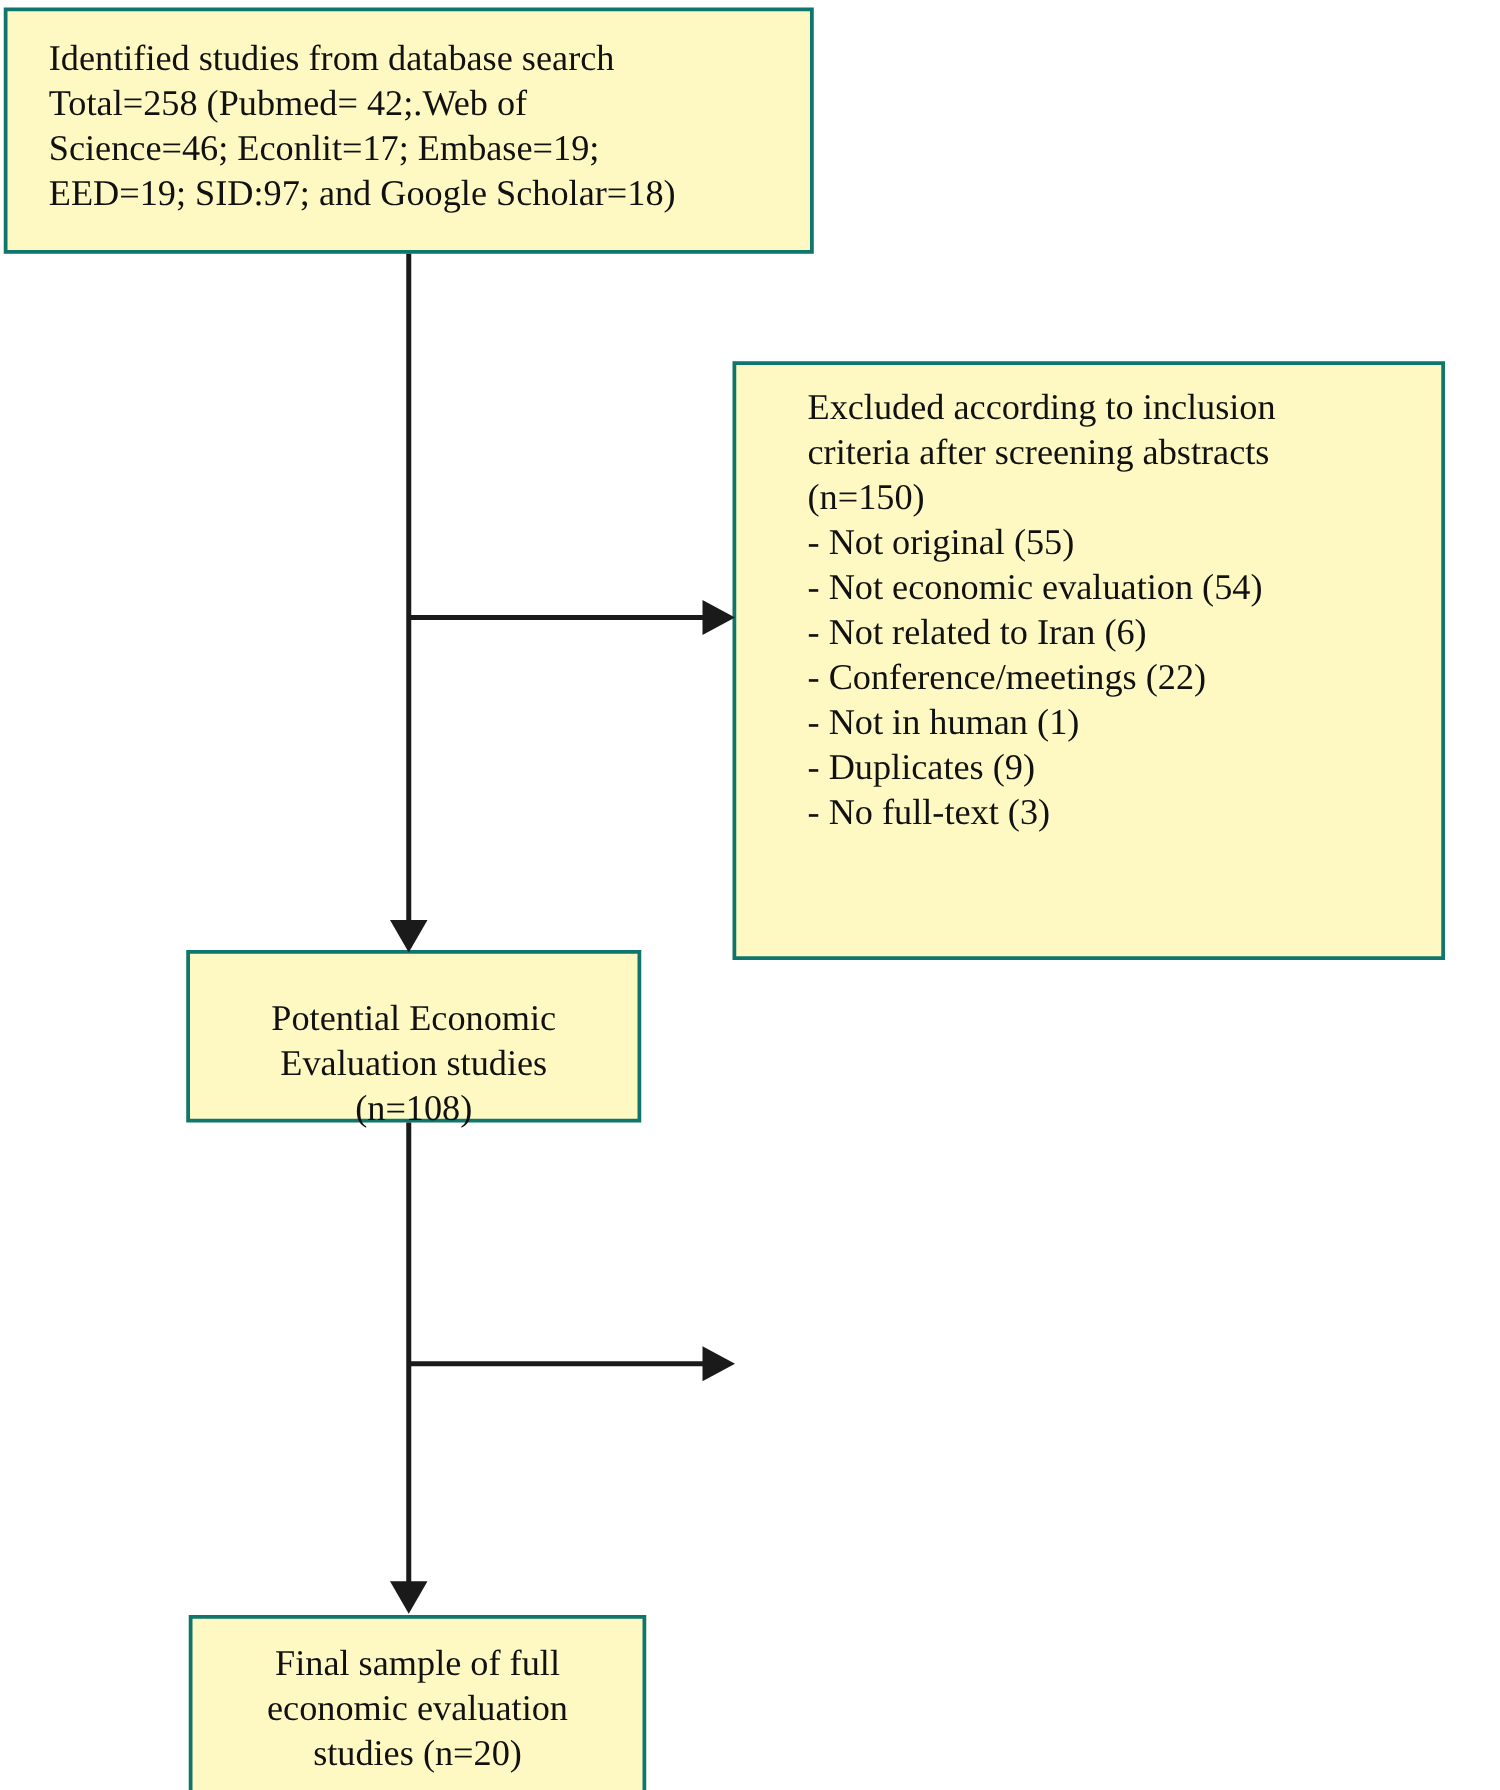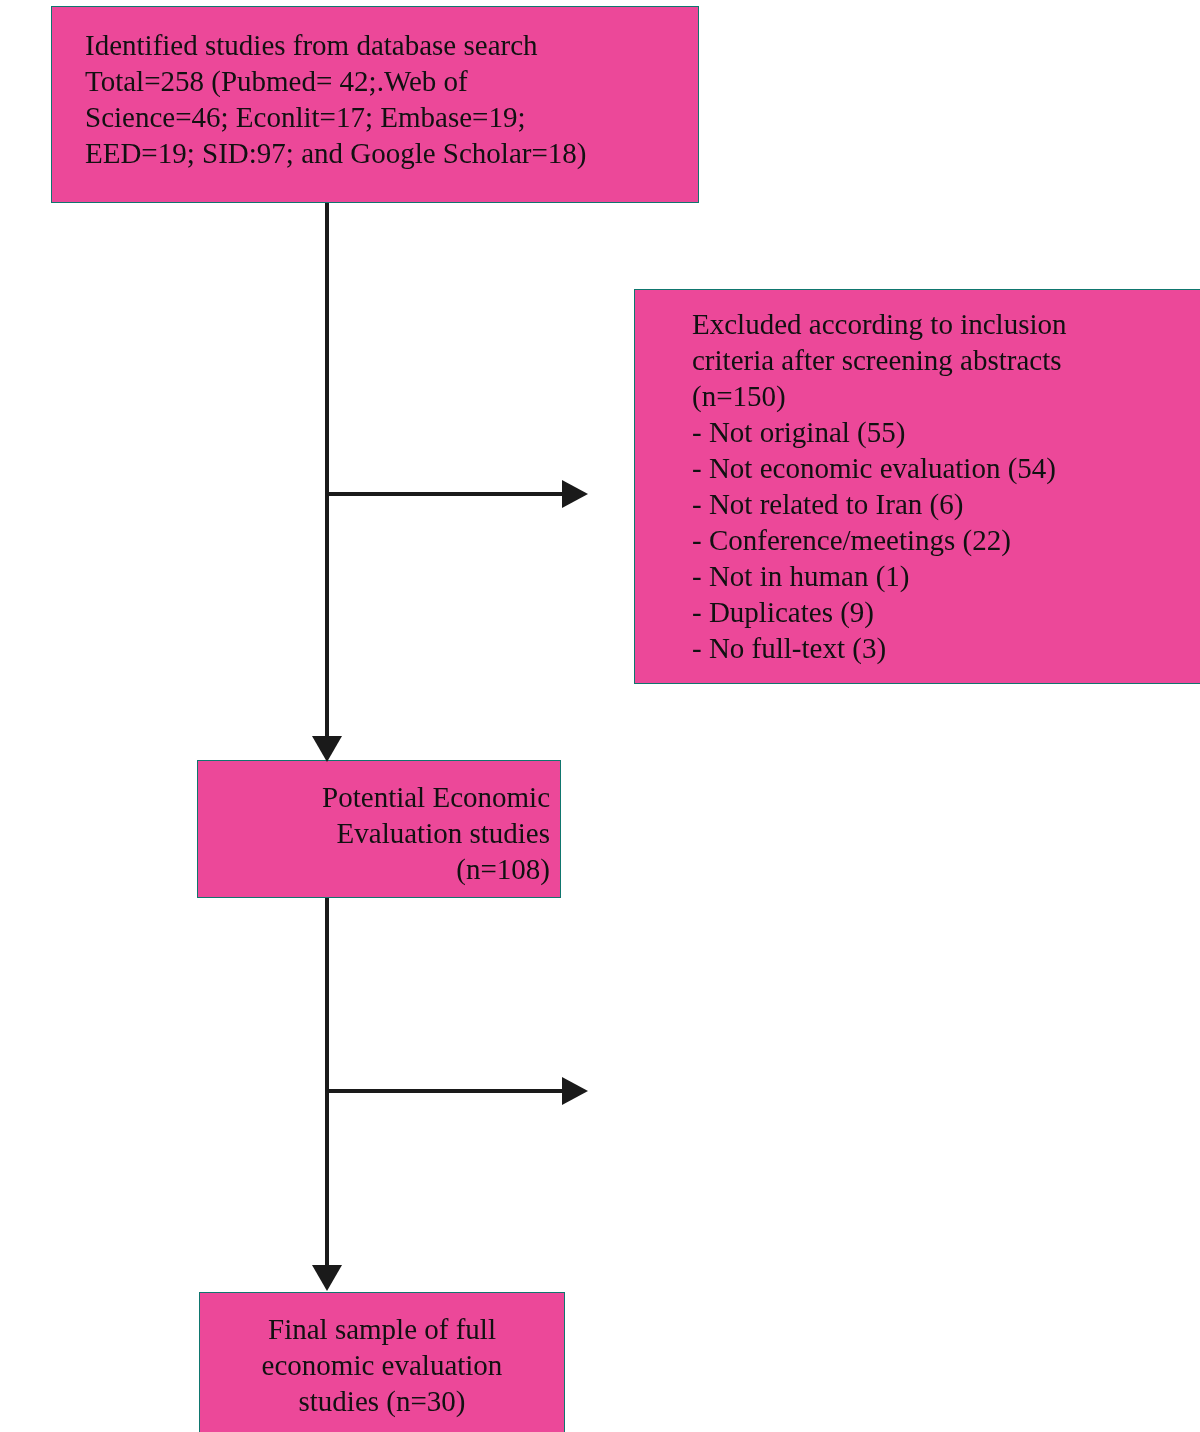--- a/index.html
+++ b/index.html
@@ -13,23 +13,22 @@
     width: 1200px;
     height: 1432px;
     background: #ffffff;
     font-family: "Liberation Serif", "DejaVu Serif", serif;
     color: #111111;
     overflow: hidden;
   }
   .flow-box {
     position: absolute;
     box-sizing: border-box;
-    border: 1px solid #0f766e;
-    background: #ec4899;
-    margin-left: 48px;
+    border: 3px solid #0f766e;
+    background: #fef9c3;
   }
   .box-text {
     font-size: 29px;
     line-height: 36px;
     color: #111111;
     white-space: pre-wrap;
   }
   .box-left-text {
     position: absolute;
     left: 33px;
@@ -45,29 +44,29 @@
 
   
   #box-identified {
     left: 3px;  top: 6px;
     width: 648px; height: 197px;
   }
   #box-identified .box-left-text { top: 20px; }
 
   #box-excluded-abstracts {
     left: 586px; top: 289px;
-    width: 570px; height: 395px;
+    width: 570px; height: 479px;
   }
   #box-excluded-abstracts .box-left-text { top: 16px; left: 57px; }
 
   #box-potential {
     left: 149px; top: 760px;
     width: 364px; height: 138px;
   }
-  #box-potential .box-center-text { top: 18px; text-align: right; }
+  #box-potential .box-center-text { top: 34px; }
 
   #box-excluded-fulltext {
     left: 586px; top: 967px;
     width: 612px; height: 297px;
   }
   #box-excluded-fulltext .box-left-text { top: 16px; left: 36px; }
 
   #box-final {
     left: 151px; top: 1292px;
     width: 366px; height: 144px;
@@ -144,21 +143,21 @@
   <div class="flow-box" id="box-potential">
     <div class="box-text box-center-text">Potential Economic
 Evaluation studies
 (n=108)</div>
   </div>
 
 
   <div class="flow-box" id="box-final">
     <div class="box-text box-center-text">Final sample of full
 economic evaluation
-studies (n=30)</div>
+studies (n=20)</div>
   </div>
 
   <div class="conn-v" id="trunk-upper"></div>
   <div class="arrow-down" id="arrow-to-potential"></div>
 
   <div class="conn-h" id="branch-abstracts-line"></div>
   <div class="arrow-right" id="arrow-abstracts"></div>
 
   <div class="conn-v" id="trunk-lower"></div>
   <div class="arrow-down" id="arrow-to-final"></div>

